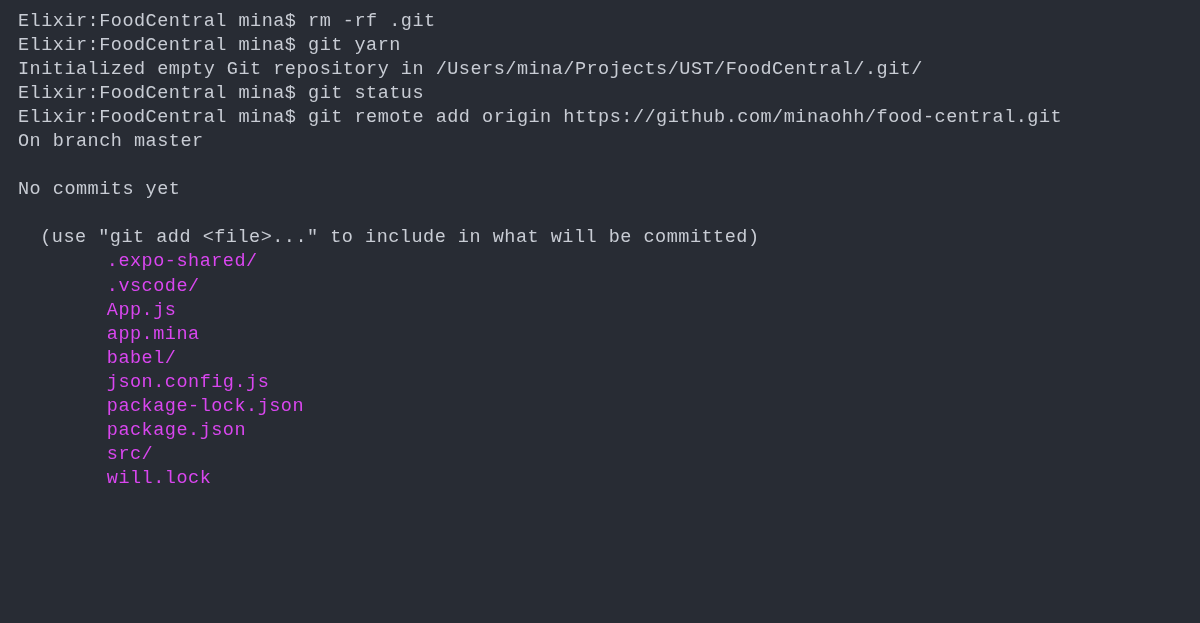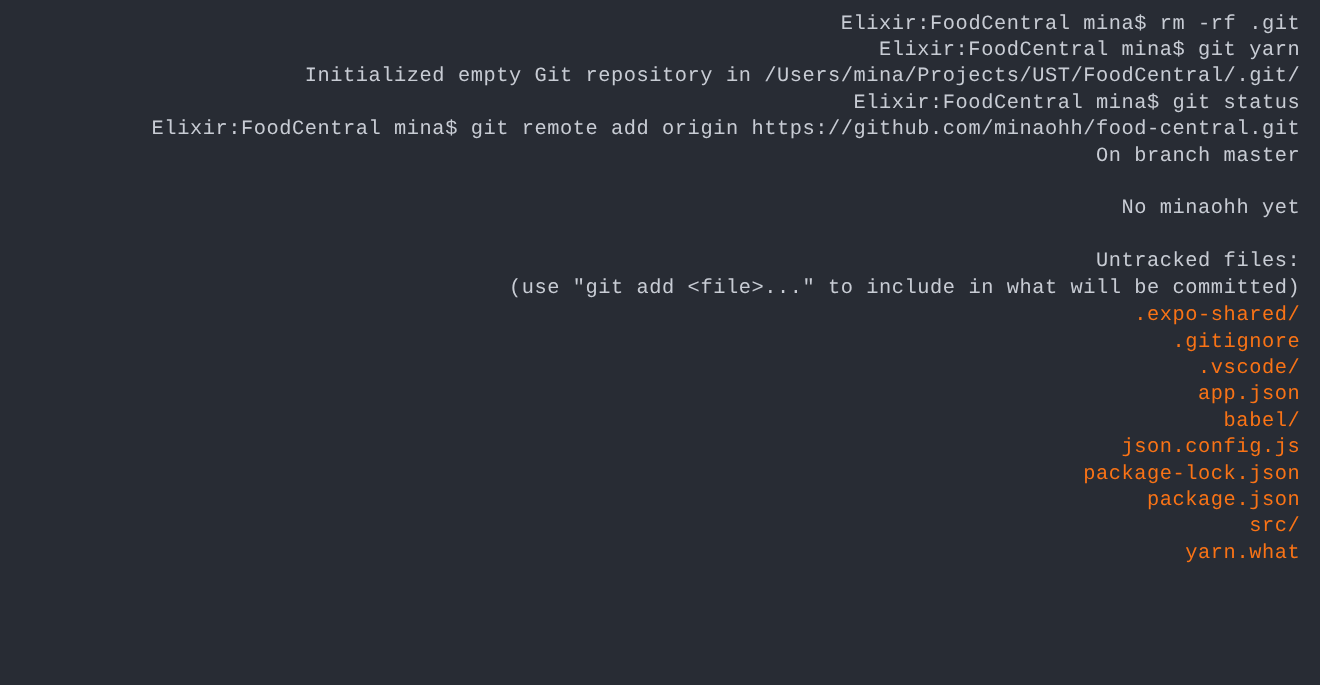--- a/index.html
+++ b/index.html
@@ -14,24 +14,23 @@
       line-height: 1.3;
       color: #c8ccd4;
       padding: 10px 18px;
       width: 1200px;
       height: 623px;
       overflow: hidden;
       letter-spacing: 0.5px;
     }
     .line {
       white-space: pre;
-      text-align: right;
     }
     .untracked {
-      color: #f97316;
+      color: #d946ef;
     }
     .indent1 {
       padding-left: 2ch;
     }
     .indent4 {
       padding-left: 8ch;
     }
     .blank {
       height: 1.3em;
     }
@@ -40,28 +39,27 @@
 <body>
 
 <div>
   <div class="line"><span>Elixir:FoodCentral mina$ </span><span>rm -rf .git</span></div>
   <div class="line"><span>Elixir:FoodCentral mina$ </span><span>git yarn</span></div>
   <div class="line">Initialized empty Git repository in /Users/mina/Projects/UST/FoodCentral/.git/</div>
   <div class="line"><span>Elixir:FoodCentral mina$ </span><span>git status</span></div>
   <div class="line"><span>Elixir:FoodCentral mina$ </span><span>git remote add origin https://github.com/minaohh/food-central.git</span></div>
   <div class="line">On branch master</div>
   <div class="blank"></div>
-  <div class="line">No minaohh yet</div>
+  <div class="line">No commits yet</div>
   <div class="blank"></div>
-  <div class="line">Untracked files:</div>
   <div class="line indent1">(use "git add &lt;file&gt;..." to include in what will be committed)</div>
   <div class="line indent4 untracked">.expo-shared/</div>
-  <div class="line indent4 untracked">.gitignore</div>
   <div class="line indent4 untracked">.vscode/</div>
-  <div class="line indent4 untracked">app.json</div>
+  <div class="line indent4 untracked">App.js</div>
+  <div class="line indent4 untracked">app.mina</div>
   <div class="line indent4 untracked">babel/</div>
   <div class="line indent4 untracked">json.config.js</div>
   <div class="line indent4 untracked">package-lock.json</div>
   <div class="line indent4 untracked">package.json</div>
   <div class="line indent4 untracked">src/</div>
-  <div class="line indent4 untracked">yarn.what</div>
+  <div class="line indent4 untracked">will.lock</div>
   <div class="blank"></div>
 </div>
 
 </body></html>

